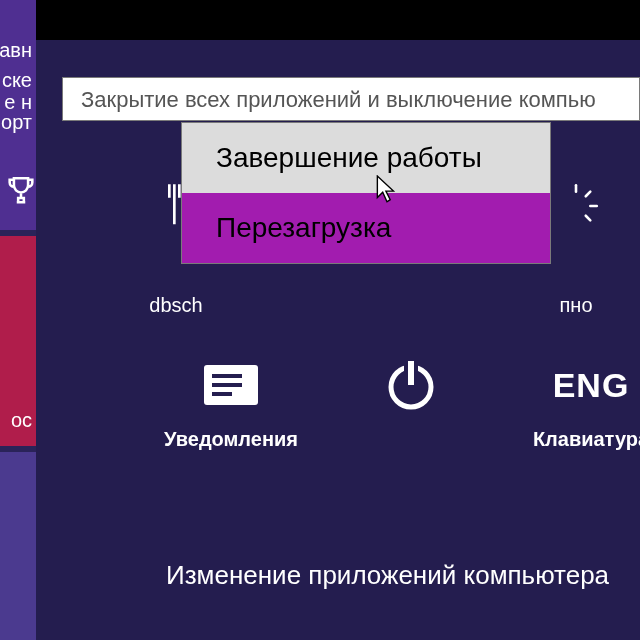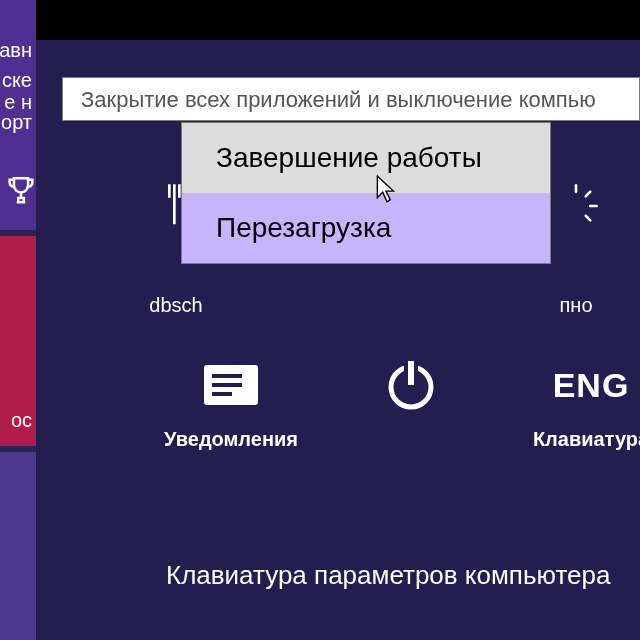--- a/index.html
+++ b/index.html
@@ -146,21 +146,21 @@
     overflow: hidden;
     margin-left: 16px;
   }
 
   
   .menu {
     position: absolute;
     left: 181px;
     top: 122px;
     width: 370px;
-    background: #c4b5fd;
+    background: #a21caf;
     border: 1px solid #7a7a7a;
     box-sizing: border-box;
   }
   .menu-item {
     height: 70px;
     line-height: 70px;
     font-size: 28px;
     color: #000;
     padding-left: 34px;
     cursor: default;
@@ -254,21 +254,21 @@
       </div>
 
       <div class="quick" style="left:460px">
         <div class="ico">
           <span class="eng">ENG</span>
         </div>
         <div class="lbl">Клавиатура</div>
       </div>
     </div>
 
-    <div class="change-link">Клавиатура параметров компьютера</div>
+    <div class="change-link">Изменение приложений компьютера</div>
   </div>
 
   <div class="tooltip">Закрытие всех приложений и выключение компью</div>
 
   <div class="menu">
     <div class="menu-item hover">Завершение работы</div>
     <div class="menu-item">Перезагрузка</div>
   </div>
 
   <svg class="cursor" viewBox="0 0 20 28">

